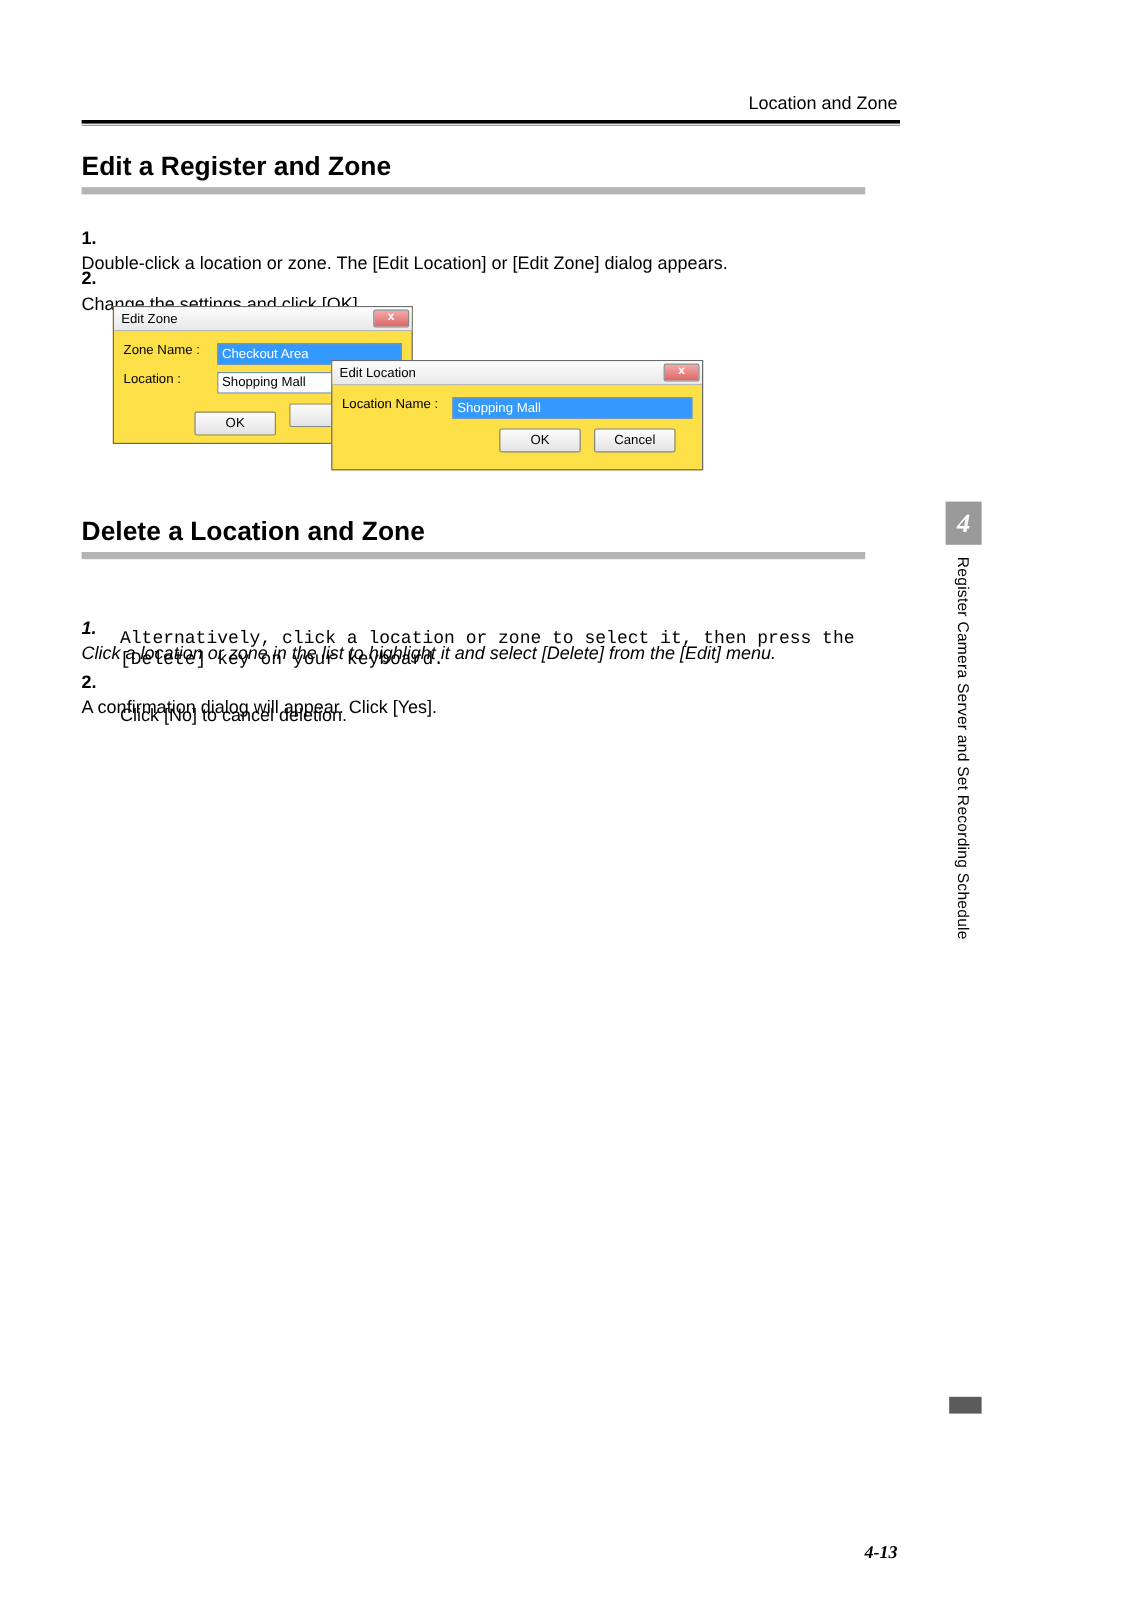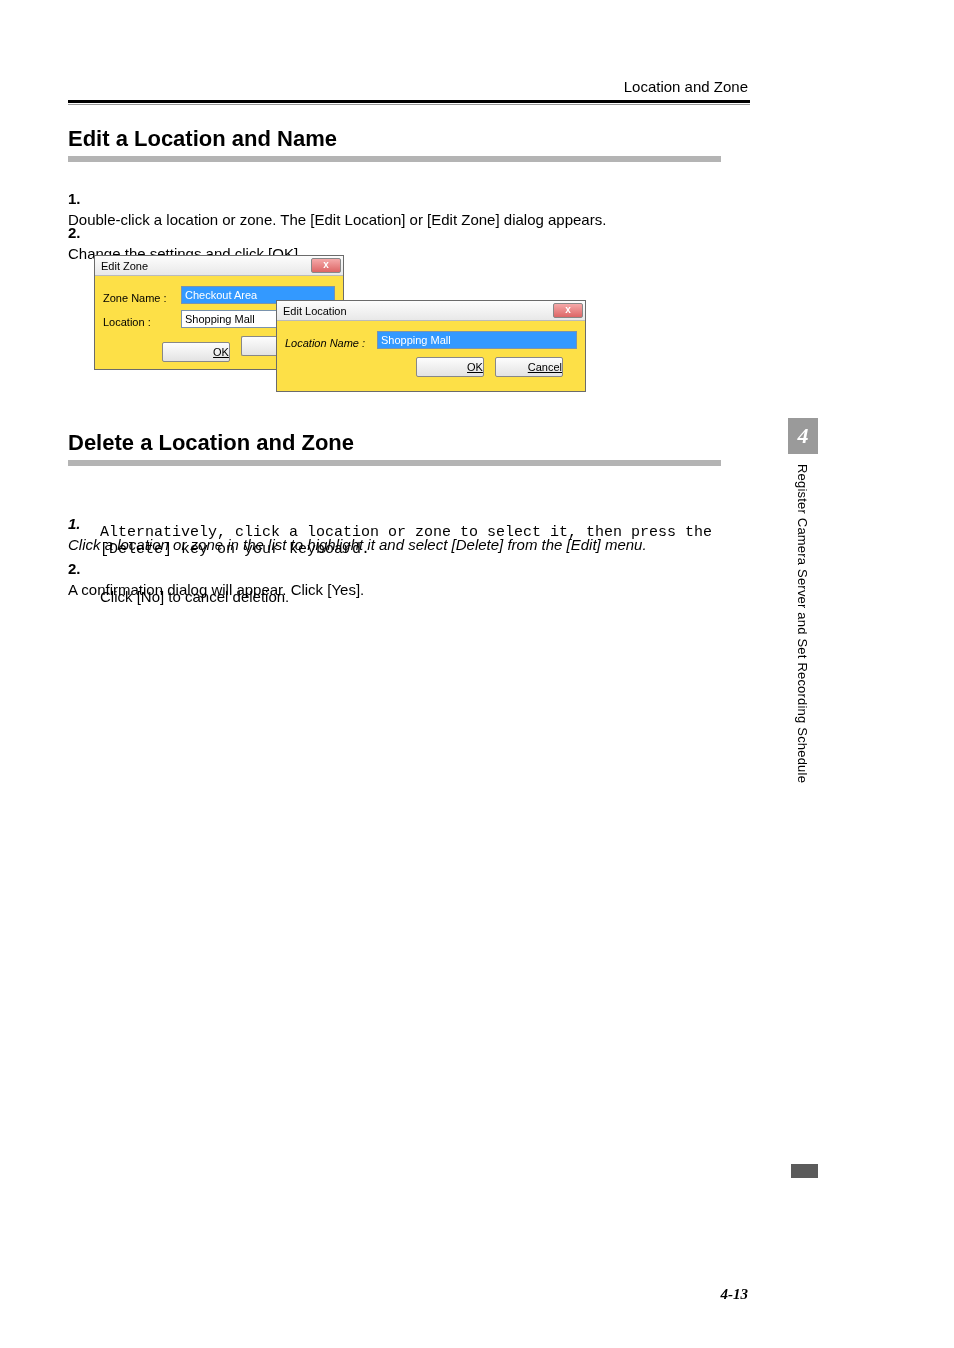--- a/index.html
+++ b/index.html
@@ -29,44 +29,44 @@
 
   
   .page-num { position: absolute; right: 70px; bottom: 45px; font-style: italic; font-weight: bold; font-size: 15px; font-family: Georgia, 'Times New Roman', serif; }
 
   
   .dlg { position: absolute; background: #fde047; border: 1px solid #6b6b6b; font-family: Tahoma, Arial, sans-serif; font-size: 11px; color: #000; }
   .dlg-ez { left: 94px; top: 255px; width: 250px; height: 115px; z-index: 1; }
   .dlg-title { position: relative; height: 20px; background: linear-gradient(#fdfdfd, #e8e8e8); border-bottom: 1px solid #bbb; padding-left: 6px; line-height: 20px; }
   .dlg-close { position: absolute; right: 2px; top: 2px; width: 30px; height: 15px; background: linear-gradient(#f5a9a9, #d66); border: 1px solid #888; border-radius: 2px; text-align: center; line-height: 12px; font-size: 10px; color: #fff; font-weight: bold; }
   .dlg-body { position: relative; padding: 10px 8px; }
-  .fld-row { display: flex; align-items: flex-end; margin-bottom: 6px; }
+  .fld-row { display: flex; align-items: flex-start; margin-bottom: 6px; }
   .fld-label { width: 78px; }
   .fld-input { flex: 1; height: 18px; border: 1px solid #7a93ad; background: #fff; padding: 0 3px; font-size: 11px; font-family: Tahoma, Arial, sans-serif; line-height: 16px; }
   .fld-input.sel { background: #3399ff; color: #fff; }
   .fld-select { flex: 1; height: 18px; border: 1px solid #7a93ad; background: #fff; font-size: 11px; position: relative; padding-left: 3px; line-height: 16px; }
   .sel-arrow { position: absolute; right: 0; top: 0; bottom: 0; width: 16px; background: linear-gradient(#eef4fb, #cfe1f5); border-left: 1px solid #9cb8d4; text-align: center; font-size: 8px; line-height: 16px; color: #333; }
   .btn-row { text-align: center; margin-top: 8px; }
-  .btn { display: inline-block; width: 68px; height: 20px; background: linear-gradient(#fdfdfd, #e3e3e3); border: 1px solid #888; border-radius: 2px; font-size: 11px; line-height: 18px; text-align: right; margin: 0 4px; cursor: default; text-decoration: underline; }
+  .btn { display: inline-block; width: 68px; height: 20px; background: linear-gradient(#fdfdfd, #e3e3e3); border: 1px solid #888; border-radius: 2px; font-size: 11px; line-height: 18px; text-align: center; margin: 0 4px; cursor: default; }
 
   
   .dlg-el { left: 276px; top: 300px; width: 310px; height: 92px; z-index: 2; }
   .el-btn-row { text-align: right; padding-right: 10px; margin-top: 8px; }
-  .el-label { width: 92px; font-style: italic; }
+  .el-label { width: 92px; }
 
 </style>
 </head>
 <body>
 <div class="page">
 
   <div class="header-label">Location and Zone</div>
   <div class="top-rule-1"></div>
   <div class="top-rule-2"></div>
 
-  <div class="sec-heading" style="top:126px;">Edit a Location and Name</div>
+  <div class="sec-heading" style="top:126px;">Edit a Register and Zone</div>
   <div class="sec-rule-thick" style="top:156px;"></div>
 
   <div class="ol-row" style="top:188px;">
     <span class="ol-num">1.</span>
     <span class="ol-text">Double-click a location or zone. The [Edit Location] or [Edit Zone] dialog appears.</span>
   </div>
   <div class="ol-row" style="top:222px;">
     <span class="ol-num">2.</span>
     <span class="ol-text">Change the settings and click [OK].</span>
   </div>

